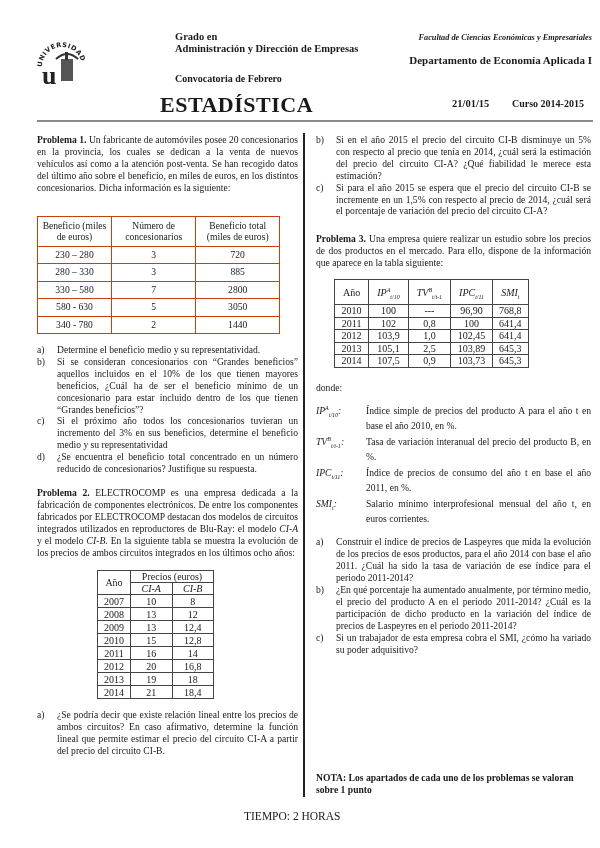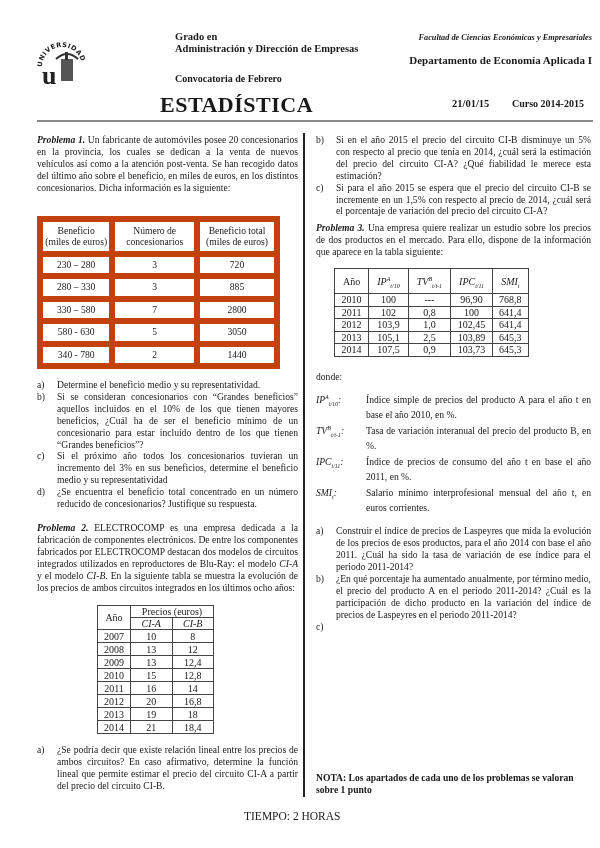--- a/index.html
+++ b/index.html
@@ -20,30 +20,30 @@
   #hdr-dep { left: 380px; top: 55px; width: 212px; font-size: 11px; line-height: 10px; }
   #hdr-date { left: 452px; top: 98px; font-size: 10.5px; font-weight: bold; }
   #hdr-curso { left: 512px; top: 98px; font-size: 10px; font-weight: bold; }
   #hdr-rule { left: 37px; top: 120px; width: 556px; height: 2px; background: #8a8a8a; }
   #col-divider { left: 303px; top: 133px; width: 1.6px; height: 664px; background: #222; }
 
   .col { font-size: 9.6px; line-height: 11.9px; text-align: justify; }
   #left-col { left: 37px; top: 134px; width: 261px; }
   #right-col { left: 316px; top: 134px; width: 275px; }
   .para { margin: 0; }
-  .prob-head { font-weight: bold; font-style: italic; }
+  .prob-head { font-weight: bold; }
   .items { margin: 0; padding: 0; list-style: none; }
   .items li { position: relative; padding-left: 20px; margin: 0; }
   .items li .lbl { position: absolute; left: 0; top: 0; }
   i.m { font-style: italic; }
 
   table { border-collapse: collapse; font-size: 9.6px; }
   td, th { font-weight: normal; text-align: center; }
   #t1 { margin: 22px 0 10px 0; width: 243px; border: 1px solid #888; }
-  #t1 th, #t1 td { border: 6px solid #c2410c; font-family: Liberation Serif, serif; }
+  #t1 th, #t1 td { border: 1px solid #c2410c; font-family: Liberation Serif, serif; }
   #t1 th { padding: 3px 2px; line-height: 11.5px; }
   #t1 td { height: 16.5px; padding: 0; }
   #t2 { margin: 12px 0 10px 60px; border: 1.2px solid #222; }
   #t2 th, #t2 td { border: 1px solid #444; padding: 0 6px; line-height: 11px; font-size: 10px; }
   #t2 td { height: 12px; margin-left: 11px; }
   #t3 { margin: 10px 0 10px 18px; border: 1.2px solid #222; }
   #t3 th, #t3 td { border: 1px solid #444; font-size: 10px; line-height: 11px; }
   #t3 th { height: 24px; padding: 0 8px; font-style: italic; }
   #t3 td { height: 11.5px; padding: 0 6px; }
   sup, sub { font-size: 6px; line-height: 0; }
@@ -190,21 +190,21 @@
     <li><span class="lbl">a)</span><span>¿Se podría decir que existe relación lineal entre los precios de ambos circuitos? En caso afirmativo, determine la función lineal que permite estimar el precio del circuito CI-A a partir del precio del circuito CI-B.</span></li>
   </ul>
 </div>
 
 <div class="abs col" id="right-col">
   <ul class="items">
     <li><span class="lbl">b)</span><span>Si en el año 2015 el precio del circuito CI-B disminuye un 5% con respecto al precio que tenía en 2014, ¿cuál será la estimación del precio del circuito CI-A? ¿Qué fiabilidad le merece esta estimación?</span></li>
     <li><span class="lbl">c)</span><span>Si para el año 2015 se espera que el precio del circuito CI-B se incremente en un 1,5% con respecto al precio de 2014, ¿cuál será el porcentaje de variación del precio del circuito CI-A?</span></li>
   </ul>
 
-  <p class="para" style="margin-top:5px">
+  <p class="para" style="margin-top:16px">
     <span class="prob-head">Problema 3.</span><span> Una empresa quiere realizar un estudio sobre los precios de dos productos en el mercado. Para ello, dispone de la información que aparece en la tabla siguiente:</span>
   </p>
 
   <table id="t3">
     <tbody>
         <tr>
       <th style="font-style:normal">Año</th>
       <th><span>IP</span><sup>A</sup><sub>t/10</sub></th>
       <th><span>TV</span><sup>B</sup><sub>t/t-1</sub></th>
       <th><span>IPC</span><sub>t/11</sub></th>
@@ -266,18 +266,18 @@
     <div class="def">
       <span class="sym"><span>SMI</span><sub>t</sub>:</span>
       <span>Salario mínimo interprofesional mensual del año t, en euros corrientes.</span>
     </div>
   </div>
 
 
   <ul class="items">
     <li><span class="lbl">a)</span><span>Construir el índice de precios de Laspeyres que mida la evolución de los precios de esos productos, para el año 2014 con base el año 2011. ¿Cuál ha sido la tasa de variación de ese índice para el periodo 2011-2014?</span></li>
     <li><span class="lbl">b)</span><span>¿En qué porcentaje ha aumentado anualmente, por término medio, el precio del producto A en el periodo 2011-2014? ¿Cuál es la participación de dicho producto en la variación del índice de precios de Laspeyres en el periodo 2011-2014?</span></li>
-    <li><span class="lbl">c)</span></li>
+    <li><span class="lbl">c)</span><span>Si un trabajador de esta empresa cobra el SMI, ¿cómo ha variado su poder adquisitivo?</span></li>
   </ul>
 </div>
 
 <div class="abs" id="nota">NOTA: Los apartados de cada uno de los problemas se valoran sobre 1 punto</div>
 <div class="abs" id="tiempo">TIEMPO: 2 HORAS</div>
 
 </body></html>

